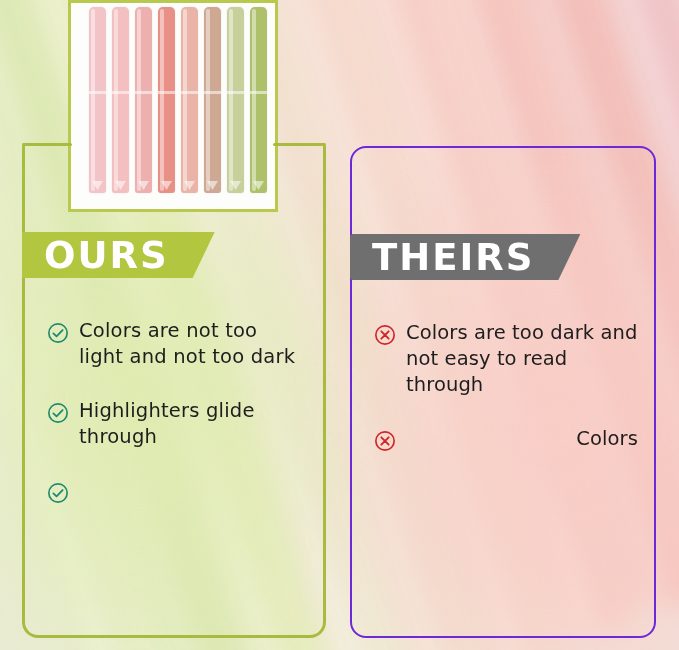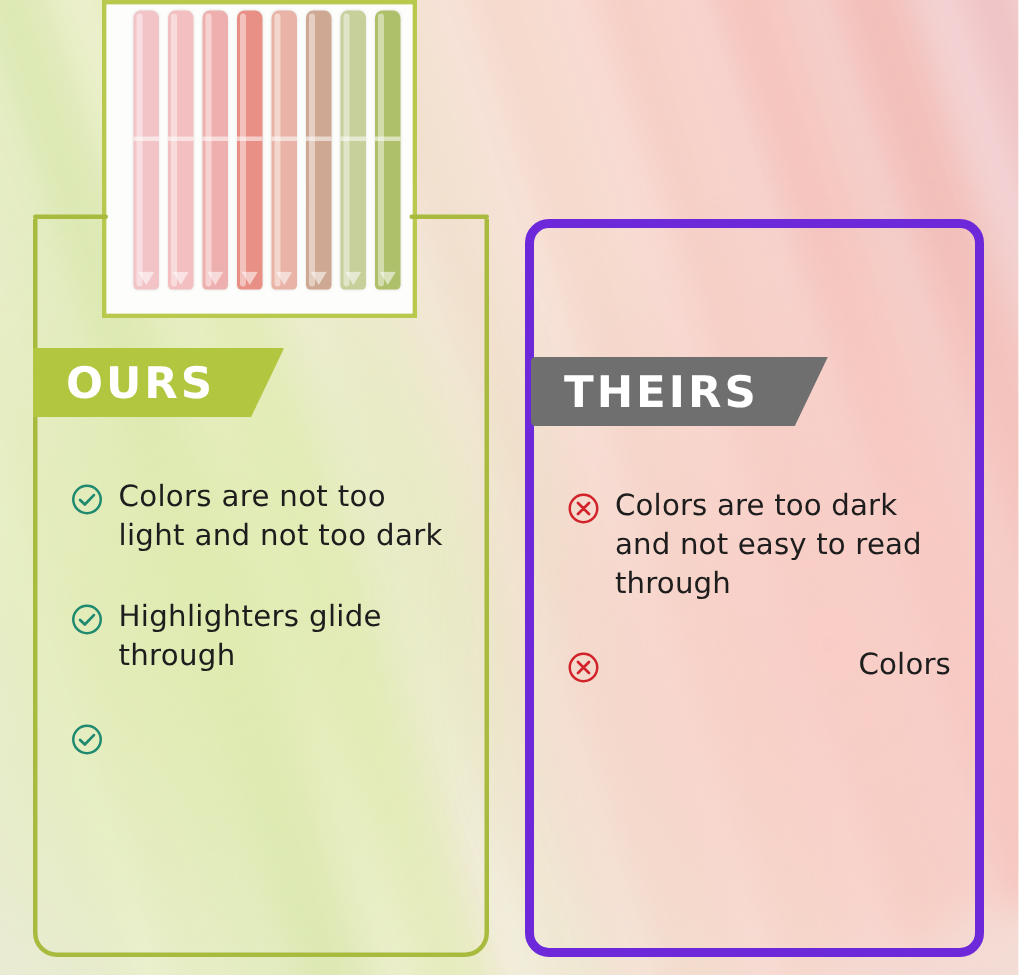--- a/index.html
+++ b/index.html
@@ -186,21 +186,21 @@
     width: 53px;
     height: 3px;
     background: #a9bb3f;
     border-radius: 2px;
   }
   .panel-theirs {
     left: 350px;
     top: 146px;
     width: 306px;
     height: 492px;
-    border: 6px solid #6d28d9;
+    border: 2px solid #6d28d9;
     border-radius: 16px;
   }
 
   .tab {
     position: absolute;
     height: 46px;
     display: flex;
     align-items: center;
     padding: 0 40px 0 22px;
     box-sizing: border-box;
@@ -216,21 +216,21 @@
     left: -2px;
     top: 86px;
     background: #6f6f6f;
     clip-path: polygon(0 0, 100% 0, calc(100% - 22px) 100%, 0 100%);
     padding-right: 46px;
     border-radius: 3px 0 0 3px;
   }
   .tab-label {
     font-family: "DejaVu Sans", sans-serif;
     font-weight: bold;
-    font-size: 29px;
+    font-size: 37px;
     letter-spacing: 2px;
     color: #ffffff;
     white-space: nowrap;
   }
 
   .bullets {
     position: absolute;
     left: 22px;
     top: 172px;
     right: 16px;

